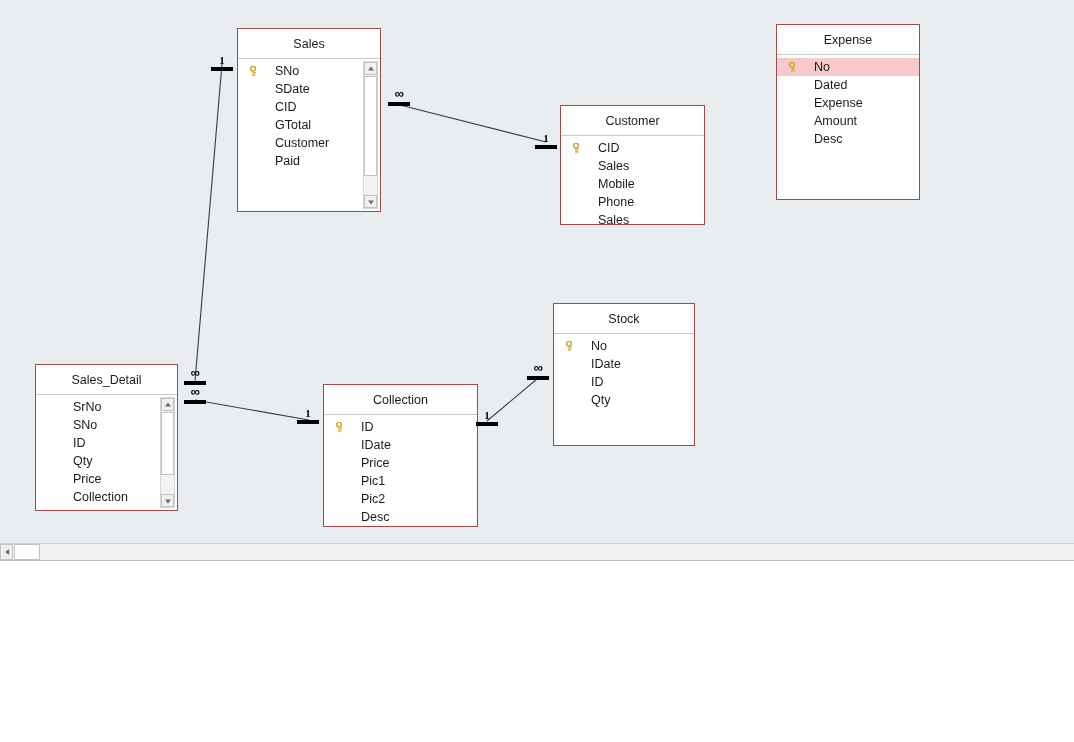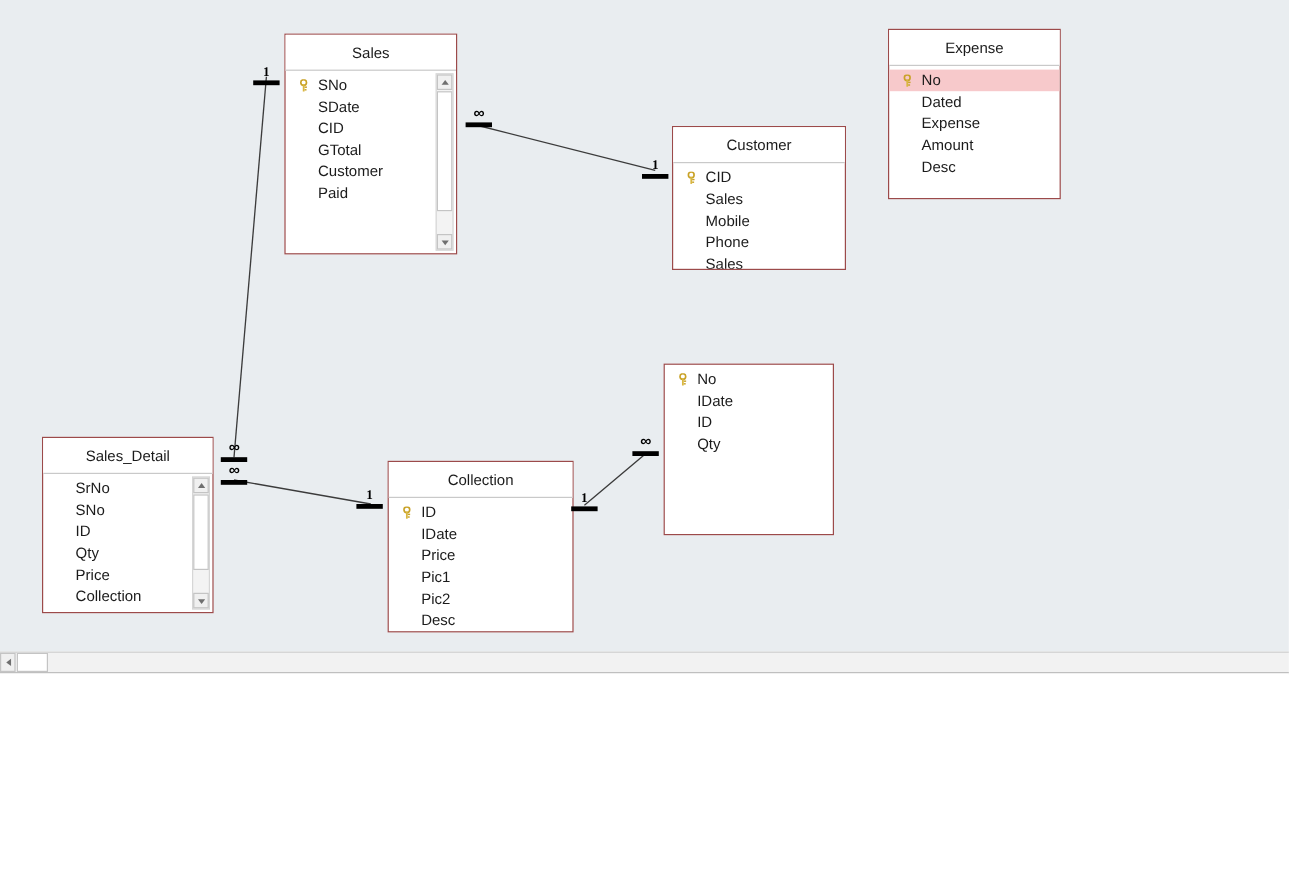--- a/index.html
+++ b/index.html
@@ -61,21 +61,21 @@
     box-sizing: border-box;
     padding-top: 3px;
     height: calc(100% - 30px);
     overflow: hidden;
   }
   .fld {
     height: 18px;
     line-height: 18px;
     font-size: 12.5px;
     color: #1b1b1b;
-    padding-left: 27px;
+    padding-left: 37px;
     position: relative;
     white-space: nowrap;
     box-sizing: border-box;
   }
   .fld.sel {
     background: #f7c9cb;
   }
   
   .keyicon {
     position: absolute;
@@ -249,21 +249,21 @@
             <div class="vsb-btn up">
               <span class="arw"></span>
             </div>
             <div class="vsb-thumb" style="top:14px;bottom:32px;"></div>
             <div class="vsb-btn dn">
               <span class="arw"></span>
             </div>
           </div>
         </div>
       </div>
-      <div class="tbl" style="left: 740px; top: 24px; width: 144px; height: 142px;">
+      <div class="tbl" style="left: 776px; top: 24px; width: 144px; height: 176px;">
         <div class="tbl-title">Expense</div>
         <div class="tbl-body">
           <div class="fld sel"><svg class="keyicon" viewBox="0 0 9 12" xmlns="http://www.w3.org/2000/svg">
               <circle cx="4" cy="3" r="2.6" fill="none" stroke="#c9a227" stroke-width="1.5"></circle>
               <rect x="3.2" y="4.6" width="1.6" height="6.6" fill="#d9b740"></rect>
               <rect x="4.8" y="6.6" width="2.2" height="1.3" fill="#c9a227"></rect>
               <rect x="4.8" y="9.0" width="1.8" height="1.3" fill="#c9a227"></rect>
             </svg><span>No</span></div>
           <div class="fld"><span>Dated</span></div>
           <div class="fld"><span>Expense</span></div>
@@ -281,20 +281,21 @@
               <rect x="4.8" y="9.0" width="1.8" height="1.3" fill="#c9a227"></rect>
             </svg><span>CID</span></div>
           <div class="fld"><span>Sales</span></div>
           <div class="fld"><span>Mobile</span></div>
           <div class="fld"><span>Phone</span></div>
           <div class="fld"><span>Sales</span></div>
           <div class="fld"><span>Address</span></div>
         </div>
       </div>
       <div class="tbl" style="left: 553px; top: 303px; width: 142px; height: 143px;">
+        <div class="tbl-title">Stock</div>
         <div class="tbl-body">
           <div class="fld"><svg class="keyicon" viewBox="0 0 9 12" xmlns="http://www.w3.org/2000/svg">
               <circle cx="4" cy="3" r="2.6" fill="none" stroke="#c9a227" stroke-width="1.5"></circle>
               <rect x="3.2" y="4.6" width="1.6" height="6.6" fill="#d9b740"></rect>
               <rect x="4.8" y="6.6" width="2.2" height="1.3" fill="#c9a227"></rect>
               <rect x="4.8" y="9.0" width="1.8" height="1.3" fill="#c9a227"></rect>
             </svg><span>No</span></div>
           <div class="fld"><span>IDate</span></div>
           <div class="fld"><span>ID</span></div>
           <div class="fld"><span>Qty</span></div>

